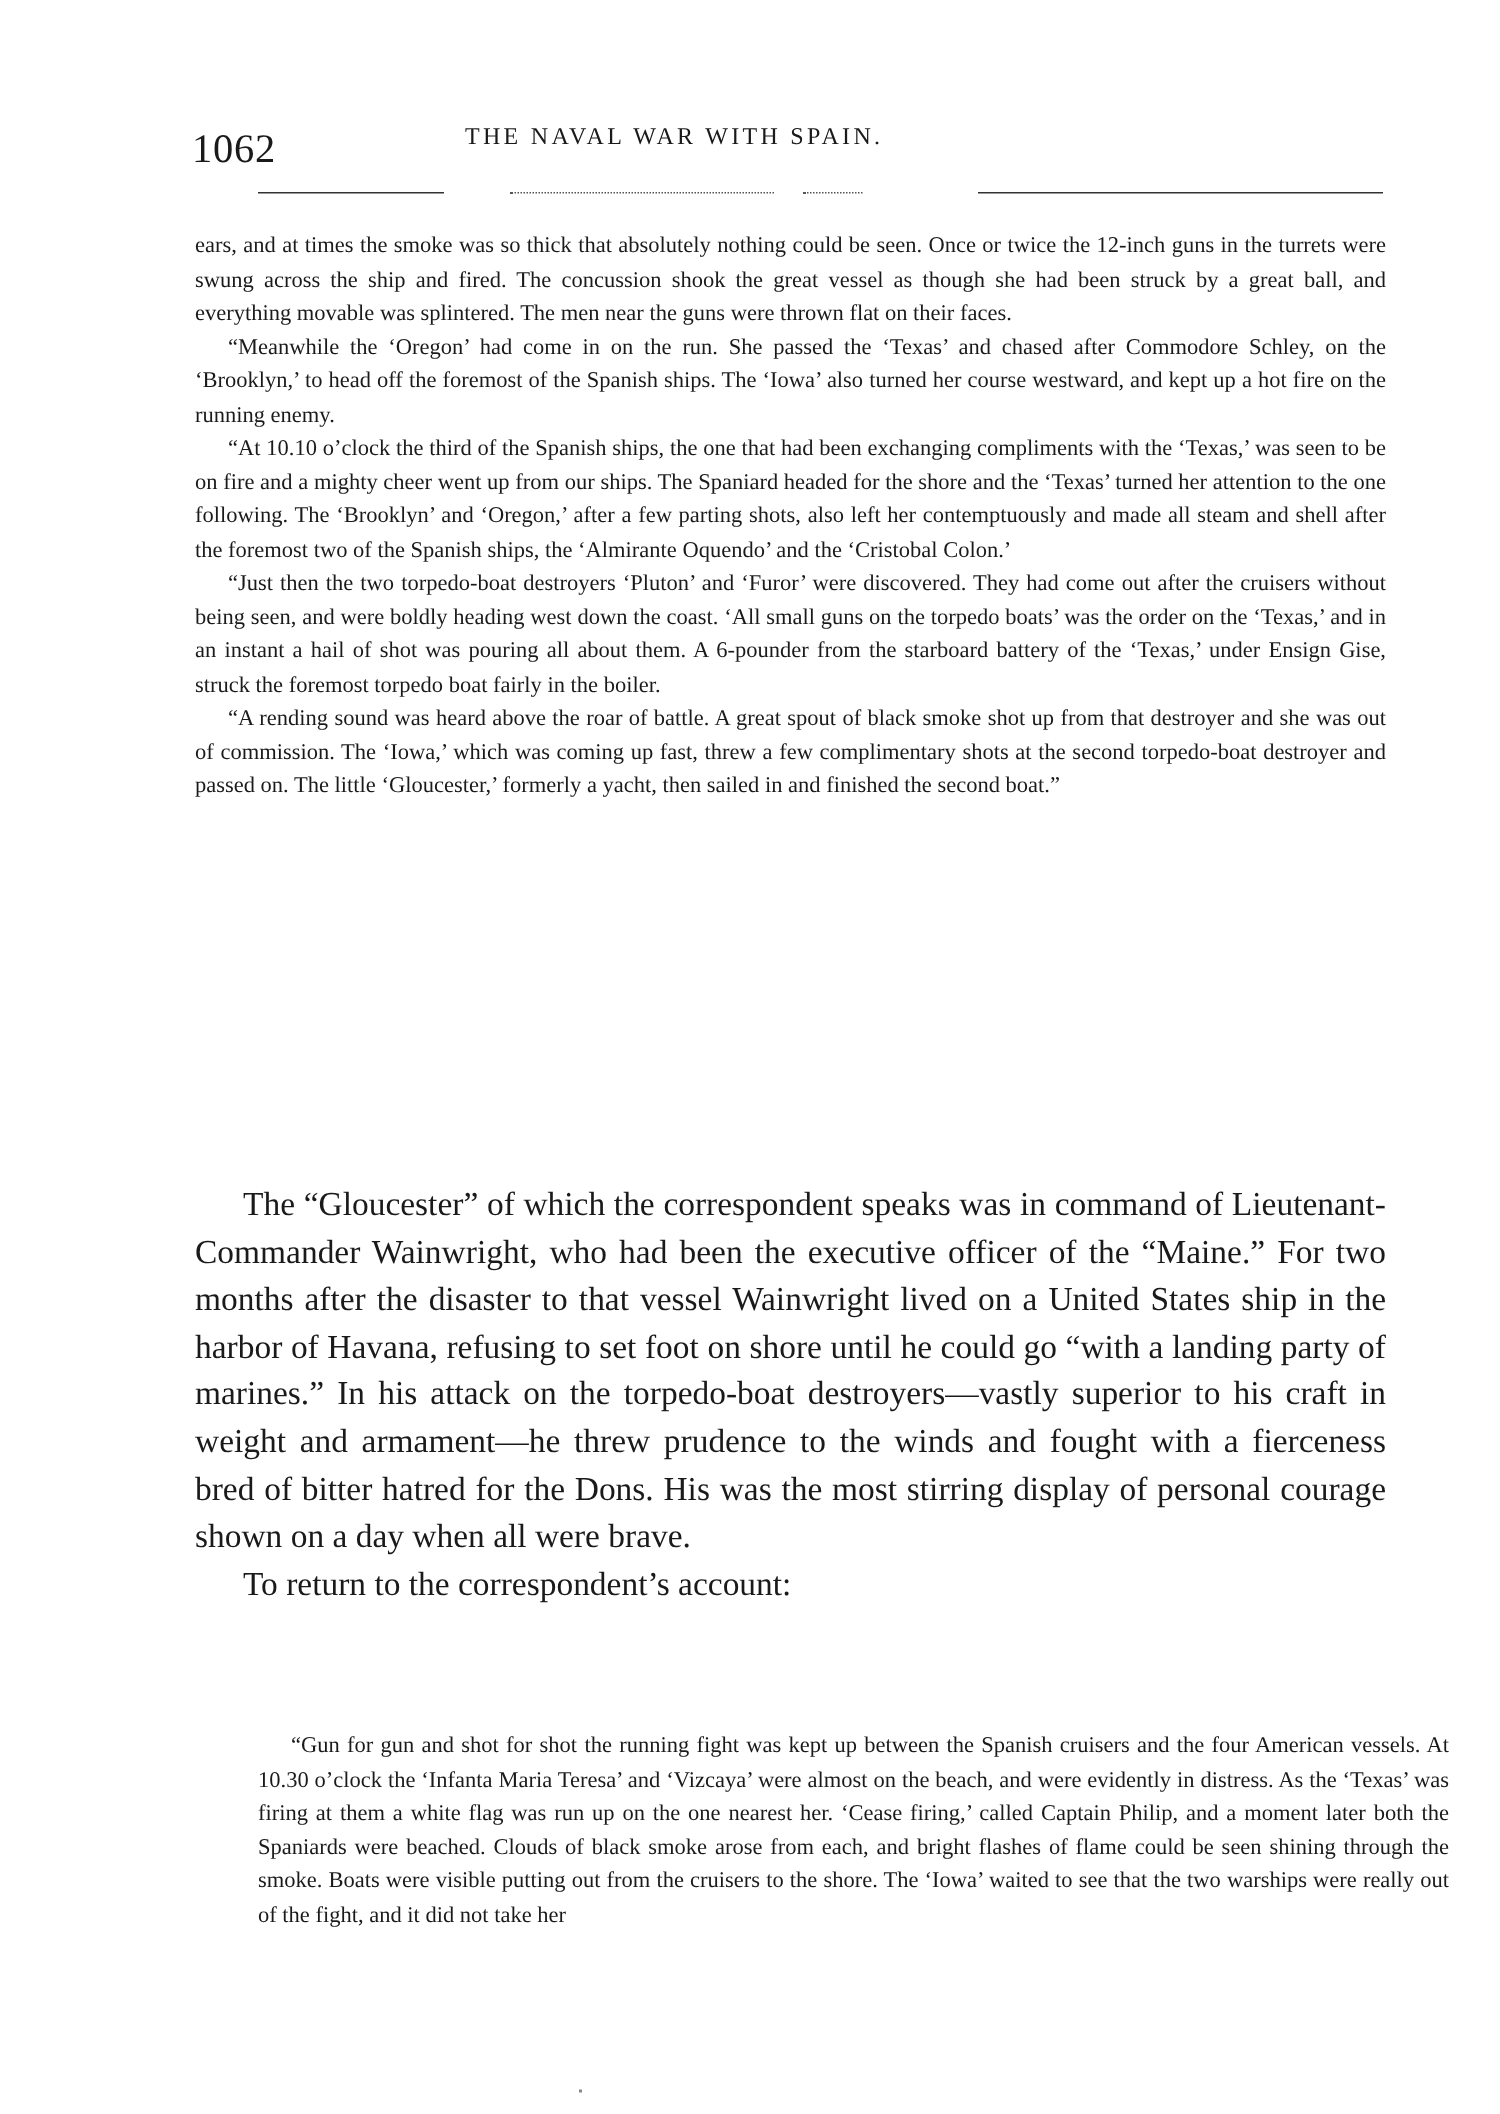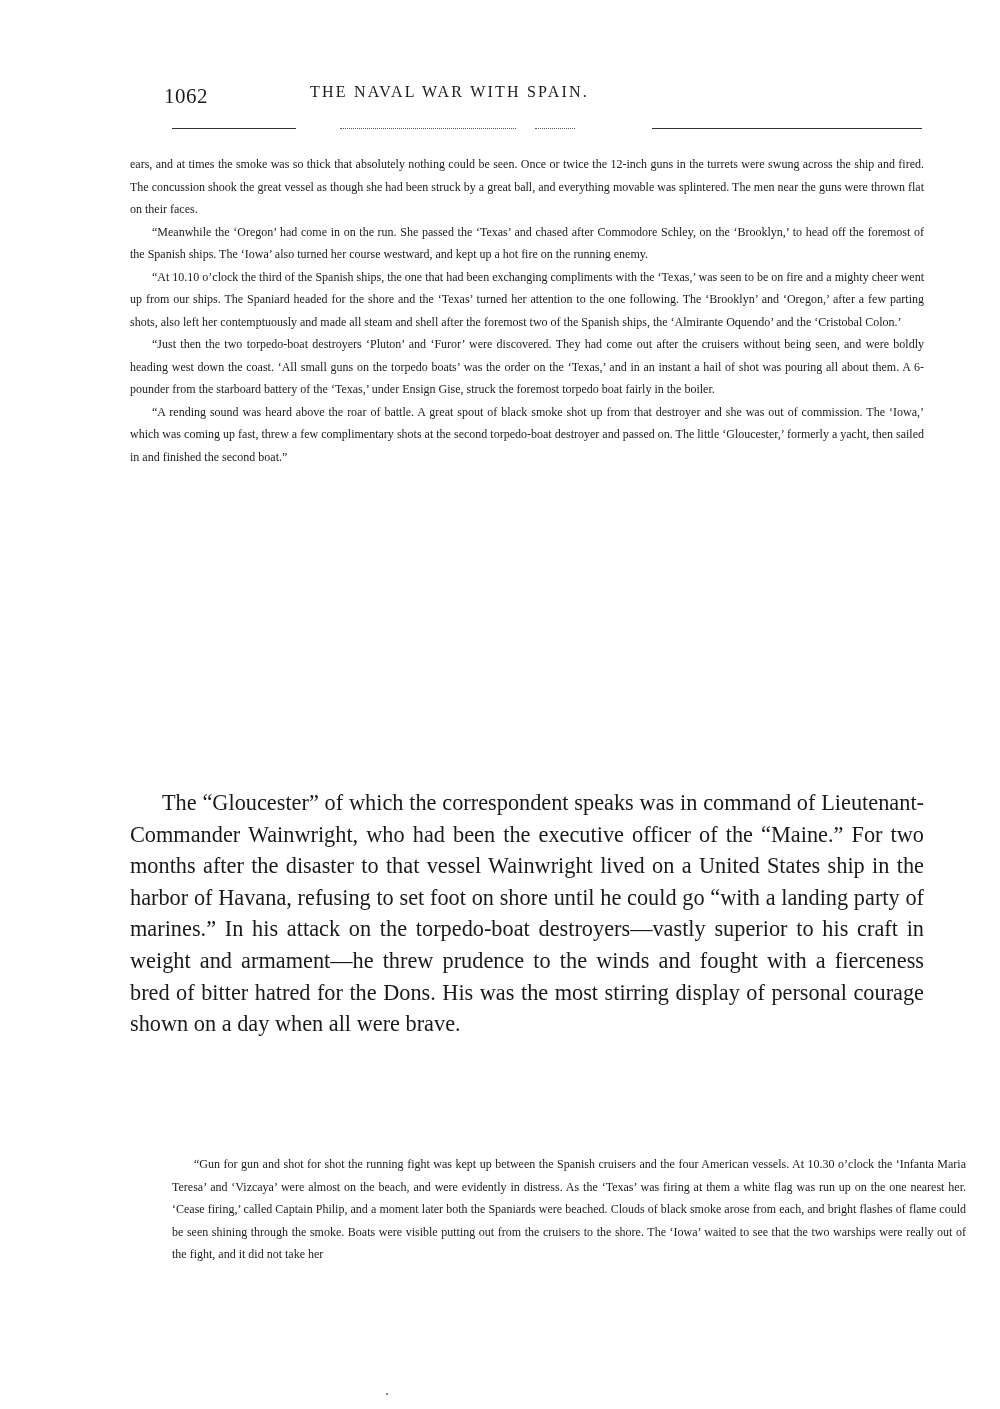--- a/index.html
+++ b/index.html
@@ -1,22 +1,22 @@
 <!DOCTYPE html>
 <html><head>
   <meta charset="utf-8">
   <style>
     html, body { margin: 0; padding: 0; background: #ffffff; }
     body { width: 1000px; height: 1409px; position: relative; overflow: hidden; color: #1a1a1a; font-family: "Liberation Serif", "DejaVu Serif", serif; }
-    .page-number { position: absolute; left: 128px; top: 84px; font-size: 21px; letter-spacing: 0.5px; margin-left: 36px; }
+    .page-number { position: absolute; left: 128px; top: 84px; font-size: 27px; letter-spacing: 0.5px; }
     .running-head { position: absolute; left: 310px; top: 83px; font-size: 16px; letter-spacing: 2.2px; }
     .rule { position: absolute; top: 128px; height: 0; border-top: 1px solid #333; }
     .rule.dotted { border-top: 1px dotted #555; }
     .block { position: absolute; left: 130px; width: 794px; }
-    .quote p { margin: 0; font-size: 12px; line-height: 22.5px; text-align: justify; text-indent: 0; }
+    .quote p { margin: 0; font-size: 15px; line-height: 22.5px; text-align: justify; text-indent: 0; }
     .quote p.indent { text-indent: 22px; }
     .body p { margin: 0; font-size: 22.3px; line-height: 31.6px; text-align: justify; }
     .body p.indent { text-indent: 32px; }
     .speck { position: absolute; left: 386px; top: 1393px; width: 2px; height: 2px; background: #888; }
   </style>
 </head>
 <body>
 
 <div>
   <div class="page-number">1062</div>
@@ -30,19 +30,20 @@
 <div class="block quote" style="top:153px;">
   <p>ears, and at times the smoke was so thick that absolutely nothing could be seen. Once or twice the 12-inch guns in the turrets were swung across the ship and fired. The concussion shook the great vessel as though she had been struck by a great ball, and everything movable was splintered. The men near the guns were thrown flat on their faces.</p>
   <p class="indent">“Meanwhile the ‘Oregon’ had come in on the run. She passed the ‘Texas’ and chased after Commodore Schley, on the ‘Brooklyn,’ to head off the foremost of the Spanish ships. The ‘Iowa’ also turned her course westward, and kept up a hot fire on the running enemy.</p>
   <p class="indent">“At 10.10 o’clock the third of the Spanish ships, the one that had been exchanging compliments with the ‘Texas,’ was seen to be on fire and a mighty cheer went up from our ships. The Spaniard headed for the shore and the ‘Texas’ turned her attention to the one following. The ‘Brooklyn’ and ‘Oregon,’ after a few parting shots, also left her contemptuously and made all steam and shell after the foremost two of the Spanish ships, the ‘Almirante Oquendo’ and the ‘Cristobal Colon.’</p>
   <p class="indent">“Just then the two torpedo-boat destroyers ‘Pluton’ and ‘Furor’ were discovered. They had come out after the cruisers without being seen, and were boldly heading west down the coast. ‘All small guns on the torpedo boats’ was the order on the ‘Texas,’ and in an instant a hail of shot was pouring all about them. A 6-pounder from the starboard battery of the ‘Texas,’ under Ensign Gise, struck the foremost torpedo boat fairly in the boiler.</p>
   <p class="indent">“A rending sound was heard above the roar of battle. A great spout of black smoke shot up from that destroyer and she was out of commission. The ‘Iowa,’ which was coming up fast, threw a few complimentary shots at the second torpedo-boat destroyer and passed on. The little ‘Gloucester,’ formerly a yacht, then sailed in and finished the second boat.”</p>
 </div>
 
 <div class="block body" style="top:787px;">
   <p class="indent">The “Gloucester” of which the correspondent speaks was in command of Lieutenant-Commander Wainwright, who had been the executive officer of the “Maine.” For two months after the disaster to that vessel Wainwright lived on a United States ship in the harbor of Havana, refusing to set foot on shore until he could go “with a landing party of marines.” In his attack on the torpedo-boat destroyers—vastly superior to his craft in weight and armament—he threw prudence to the winds and fought with a fierceness bred of bitter hatred for the Dons. His was the most stirring display of personal courage shown on a day when all were brave.</p>
+  <p class="indent">To return to the correspondent’s account:</p>
 </div>
 
 <div class="block quote" style="top:1153px;margin-left:42px;">
   <p class="indent">“Gun for gun and shot for shot the running fight was kept up between the Spanish cruisers and the four American vessels. At 10.30 o’clock the ‘Infanta Maria Teresa’ and ‘Vizcaya’ were almost on the beach, and were evidently in distress. As the ‘Texas’ was firing at them a white flag was run up on the one nearest her. ‘Cease firing,’ called Captain Philip, and a moment later both the Spaniards were beached. Clouds of black smoke arose from each, and bright flashes of flame could be seen shining through the smoke. Boats were visible putting out from the cruisers to the shore. The ‘Iowa’ waited to see that the two warships were really out of the fight, and it did not take her</p>
 </div>
 
 <div class="speck"></div>
 
 </body></html>

